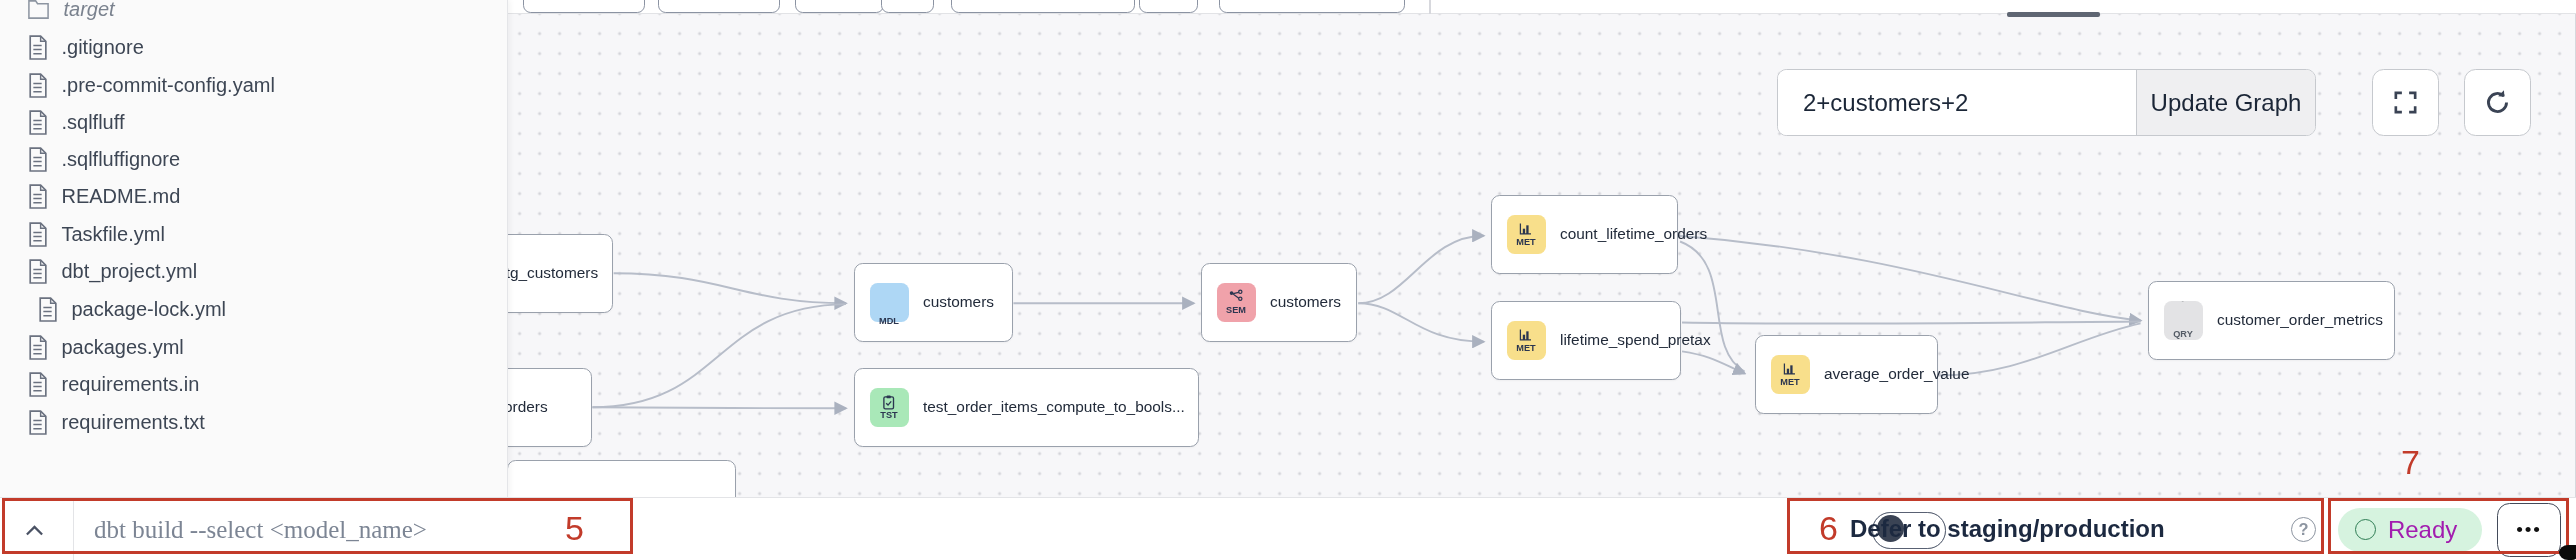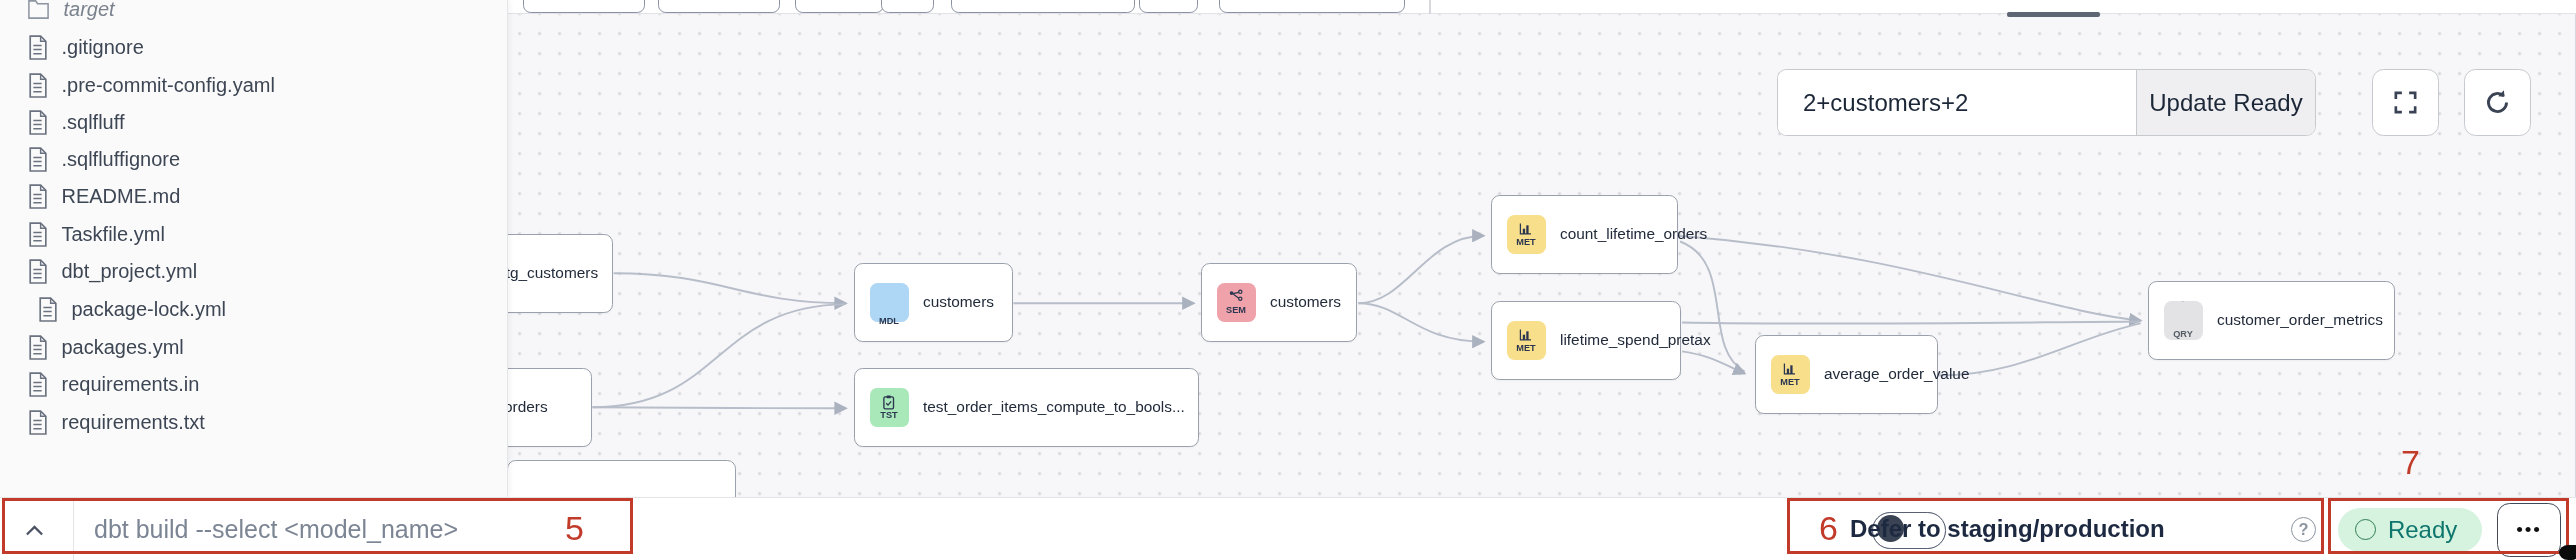--- a/index.html
+++ b/index.html
@@ -49,32 +49,32 @@
   .frow.folder .fname { font-style:italic; color:#7a828e; }
   .frow svg { flex:0 0 auto; }
 
   
   #bottombar { position:absolute; left:0; top:497px; width:2576px; height:64px; background:#fff;
     border-top:1px solid #e3e4e7; z-index:6; }
   #collapse-btn { position:absolute; left:13.5px; top:13.5px; width:42px; height:37px; background:transparent;
     border:none; display:flex; align-items:center; justify-content:center; cursor:pointer; }
   #bb-div { position:absolute; left:73px; top:0; width:1px; height:64px; background:#e3e4e7; }
   #command-input { position:absolute; left:94px; top:9.6px; width:535px; height:44px; border:none; outline:none;
-    font-size:25px; color:#3d4654; background:transparent; font-family:Liberation Sans, sans-serif; }
+    font-size:25px; color:#3d4654; background:transparent; font-family:Liberation Serif, serif; }
   #command-input::placeholder { color:#7c8594; opacity:1; }
   #defer-toggle { position:absolute; left:1872px; top:13.5px; width:74px; height:37px; border:1.9px solid #59627300;
     outline:1.9px solid #59627366; outline-offset:-1.9px; border-radius:18.3px; background:#fff; border:1.9px solid #596273; cursor:pointer; }
   #defer-knob { position:absolute; left:3.9px; top:2.9px; width:27px; height:27px; border-radius:50%; background:#3a4354; }
   #defer-label { position:absolute; left:1850px; top:17.3px; font-size:24px; font-weight:bold; color:#1c2940; white-space:nowrap; }
   #help-icon { position:absolute; left:2291px; top:19px; width:25px; height:25px; border:1.7px solid #8d95a1;
     border-radius:50%; color:#8d95a1; font-size:16.4px; font-weight:bold; display:flex; align-items:center; justify-content:center; }
   #ready-badge { position:absolute; left:2338px; top:9.6px; height:44px; padding:0 25px 0 17.3px; border-radius:22px;
     background:#d6f3df; display:flex; align-items:center; gap:11.6px; }
   #ready-circle { width:21px; height:21px; border:1.9px solid #2f7d54; border-radius:50%; }
-  #ready-text { font-size:24px; color:#0f766e; }
+  #ready-text { font-size:24px; color:#a21caf; }
   #more-btn { position:absolute; left:2497px; top:4.8px; width:64px; height:54px; background:#fff;
     border:1.9px solid #434b5a; border-radius:12.5px; font-size:19px; letter-spacing:1.9px; color:#111; cursor:pointer;
     display:flex; align-items:center; justify-content:center; font-family:"Liberation Sans",sans-serif; }
 
   
   .ann-box { position:absolute; border:3.9px solid #c23b2a; z-index:10; pointer-events:none; }
   .ann-num { position:absolute; color:#c23b2a; font-size:34px; z-index:11; pointer-events:none; }
   #cursor-blob { position:absolute; left:2559px; top:545px; width:19px; height:15.4px; background:#0a0a0a;
     border-radius:60% 0 40% 60%; z-index:12; }
 </style>
@@ -117,21 +117,21 @@
       <span class="badge" style="background:#aed7f5;gap:40px;">
         <svg width="16.4" height="16.4" viewBox="0 0 16 16">
             <path d="M8 1 14 4.5v7L8 15 2 11.5v-7z M2 4.5 8 8l6-3.5 M8 8v7" fill="none" stroke="#2b3650" stroke-width="1.4"></path>
           </svg>
         <span class="btxt">MDL</span>
       </span>
       <span class="lbl">customers</span>
     </div>
 
     <div class="node" style="left:854px; top:354px; width:345px; height:79px;">
-      <span class="badge" style="background:#a9e8b8;border-radius:7px;">
+      <span class="badge" style="background:#a9e8b8;">
         <svg width="15.4" height="16.4" viewBox="0 0 16 16">
             <rect x="3" y="2.5" width="10" height="12.5" rx="1.5" fill="none" stroke="#2b3650" stroke-width="1.4"></rect>
             <rect x="5.8" y="1" width="4.4" height="3" rx="1" fill="#2b3650"></rect>
             <path d="M5.4 9.2 7.3 11 10.6 7.2" fill="none" stroke="#2b3650" stroke-width="1.4"></path>
           </svg>
         <span class="btxt">TST</span>
       </span>
       <span class="lbl">test_order_items_compute_to_bools...</span>
     </div>
 
@@ -193,21 +193,21 @@
         <span class="btxt" style="color:#555c66;">QRY</span>
       </span>
       <span class="lbl">customer_order_metrics</span>
     </div>
 
     <div class="node" style="left:507px; top:446px; width:229px; height:58px; border-radius:8.7px 8.7px 0 0;"></div>
   </div>
 
   <div id="selector-group">
     <input id="selector-input" type="text" value="2+customers+2" style="">
-    <button id="update-graph-btn">Update Ready</button>
+    <button id="update-graph-btn">Update Graph</button>
   </div>
   <div class="icon-btn" id="fullscreen-btn">
     <svg width="29" height="29" viewBox="0 0 24 24">
       <path d="M4 9V4h5 M15 4h5v5 M20 15v5h-5 M9 20H4v-5" fill="none" stroke="#3a4354" stroke-width="2.2"></path>
     </svg>
   </div>
   <div class="icon-btn" id="refresh-btn">
     <svg width="31" height="31" viewBox="0 0 24 24">
       <path d="M19 12a7 7 0 1 1-2.05-4.95" fill="none" stroke="#3a4354" stroke-width="2.2"></path>
       <path d="M17 2.5 17.3 7.5 12.5 7.2 z" fill="#3a4354"></path>

